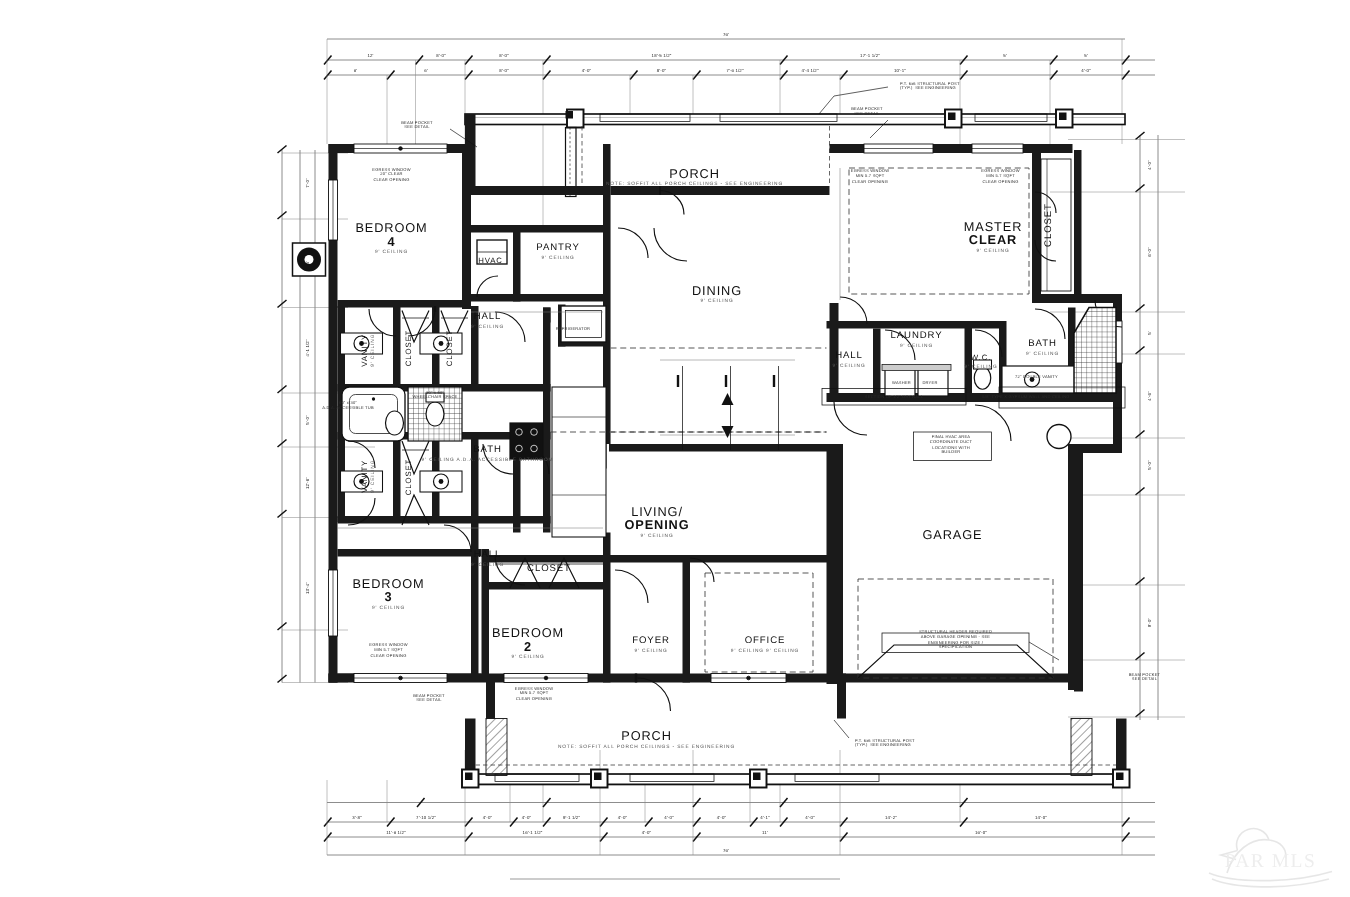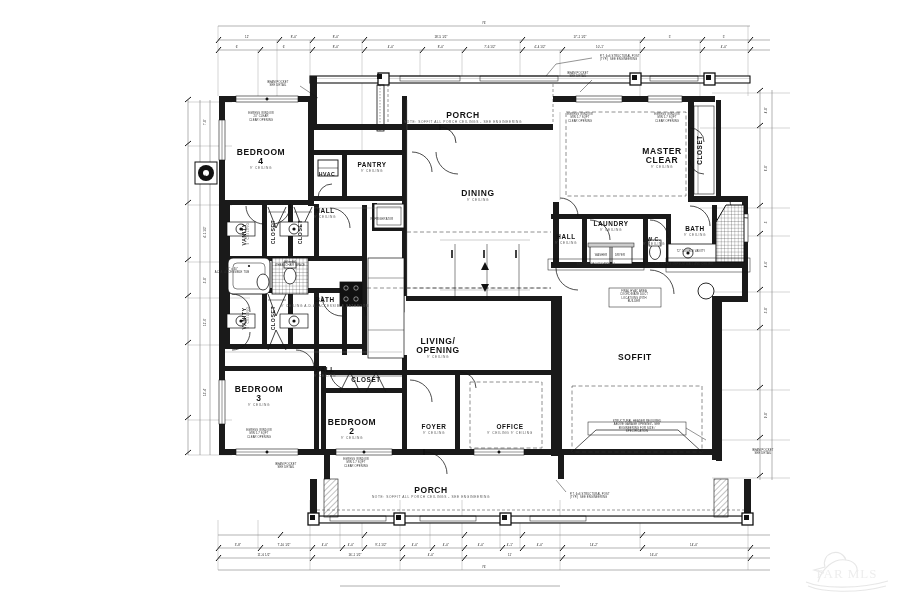--- a/index.html
+++ b/index.html
@@ -21,21 +21,21 @@
     position: absolute;
     text-align: center;
     color: #111111;
     font-family: "Liberation Sans", sans-serif;
     letter-spacing: 0.6px;
     white-space: nowrap;
     line-height: 1.05;
     transform: translate(-50%, -50%);
     pointer-events: none;
   }
-  .roomlabel .rl-name { display: block; font-size: 8.5px; font-weight: 700; }
+  .roomlabel .rl-name { display: block; font-size: 8.5px; font-weight: 400; }
   .roomlabel .rl-name2 { display: block; font-size: 8.5px; font-weight: 600; }
   .roomlabel .rl-sub  { display: block; font-size: 3.2px; font-weight: 400; color: #555; margin-top: 1px; }
 
   .roomlabel.sm .rl-name, .roomlabel.sm .rl-name2 { font-size: 6.4px; }
   .roomlabel.xs .rl-name, .roomlabel.xs .rl-name2 { font-size: 5.2px; }
   .roomlabel.vert { writing-mode: vertical-rl; transform: translate(-50%,-50%) rotate(180deg); }
 
   .note {
     position: absolute;
     color: #2b2b2b;
@@ -682,21 +682,21 @@
       </div>
       <div class="roomlabel xs vert" style="left: 274px; top: 318px;">
         <span class="rl-name">CLOSET</span>
       </div>
       <div class="roomlabel" style="left: 438px; top: 348px;">
         <span class="rl-name">LIVING/</span>
         <span class="rl-name2">OPENING</span>
         <span class="rl-sub">9' CEILING</span>
       </div>
       <div class="roomlabel" style="left: 635px; top: 357px;">
-        <span class="rl-name">SOFFIT</span>
+        <span class="rl-name">GARAGE</span>
       </div>
       <div class="roomlabel" style="left: 259px; top: 396px;">
         <span class="rl-name">BEDROOM</span>
         <span class="rl-name2">3</span>
         <span class="rl-sub">9' CEILING</span>
       </div>
       <div class="roomlabel sm" style="left: 325px; top: 373px;">
         <span class="rl-name">HALL</span>
         <span class="rl-sub">9' CEILING</span>
       </div>

